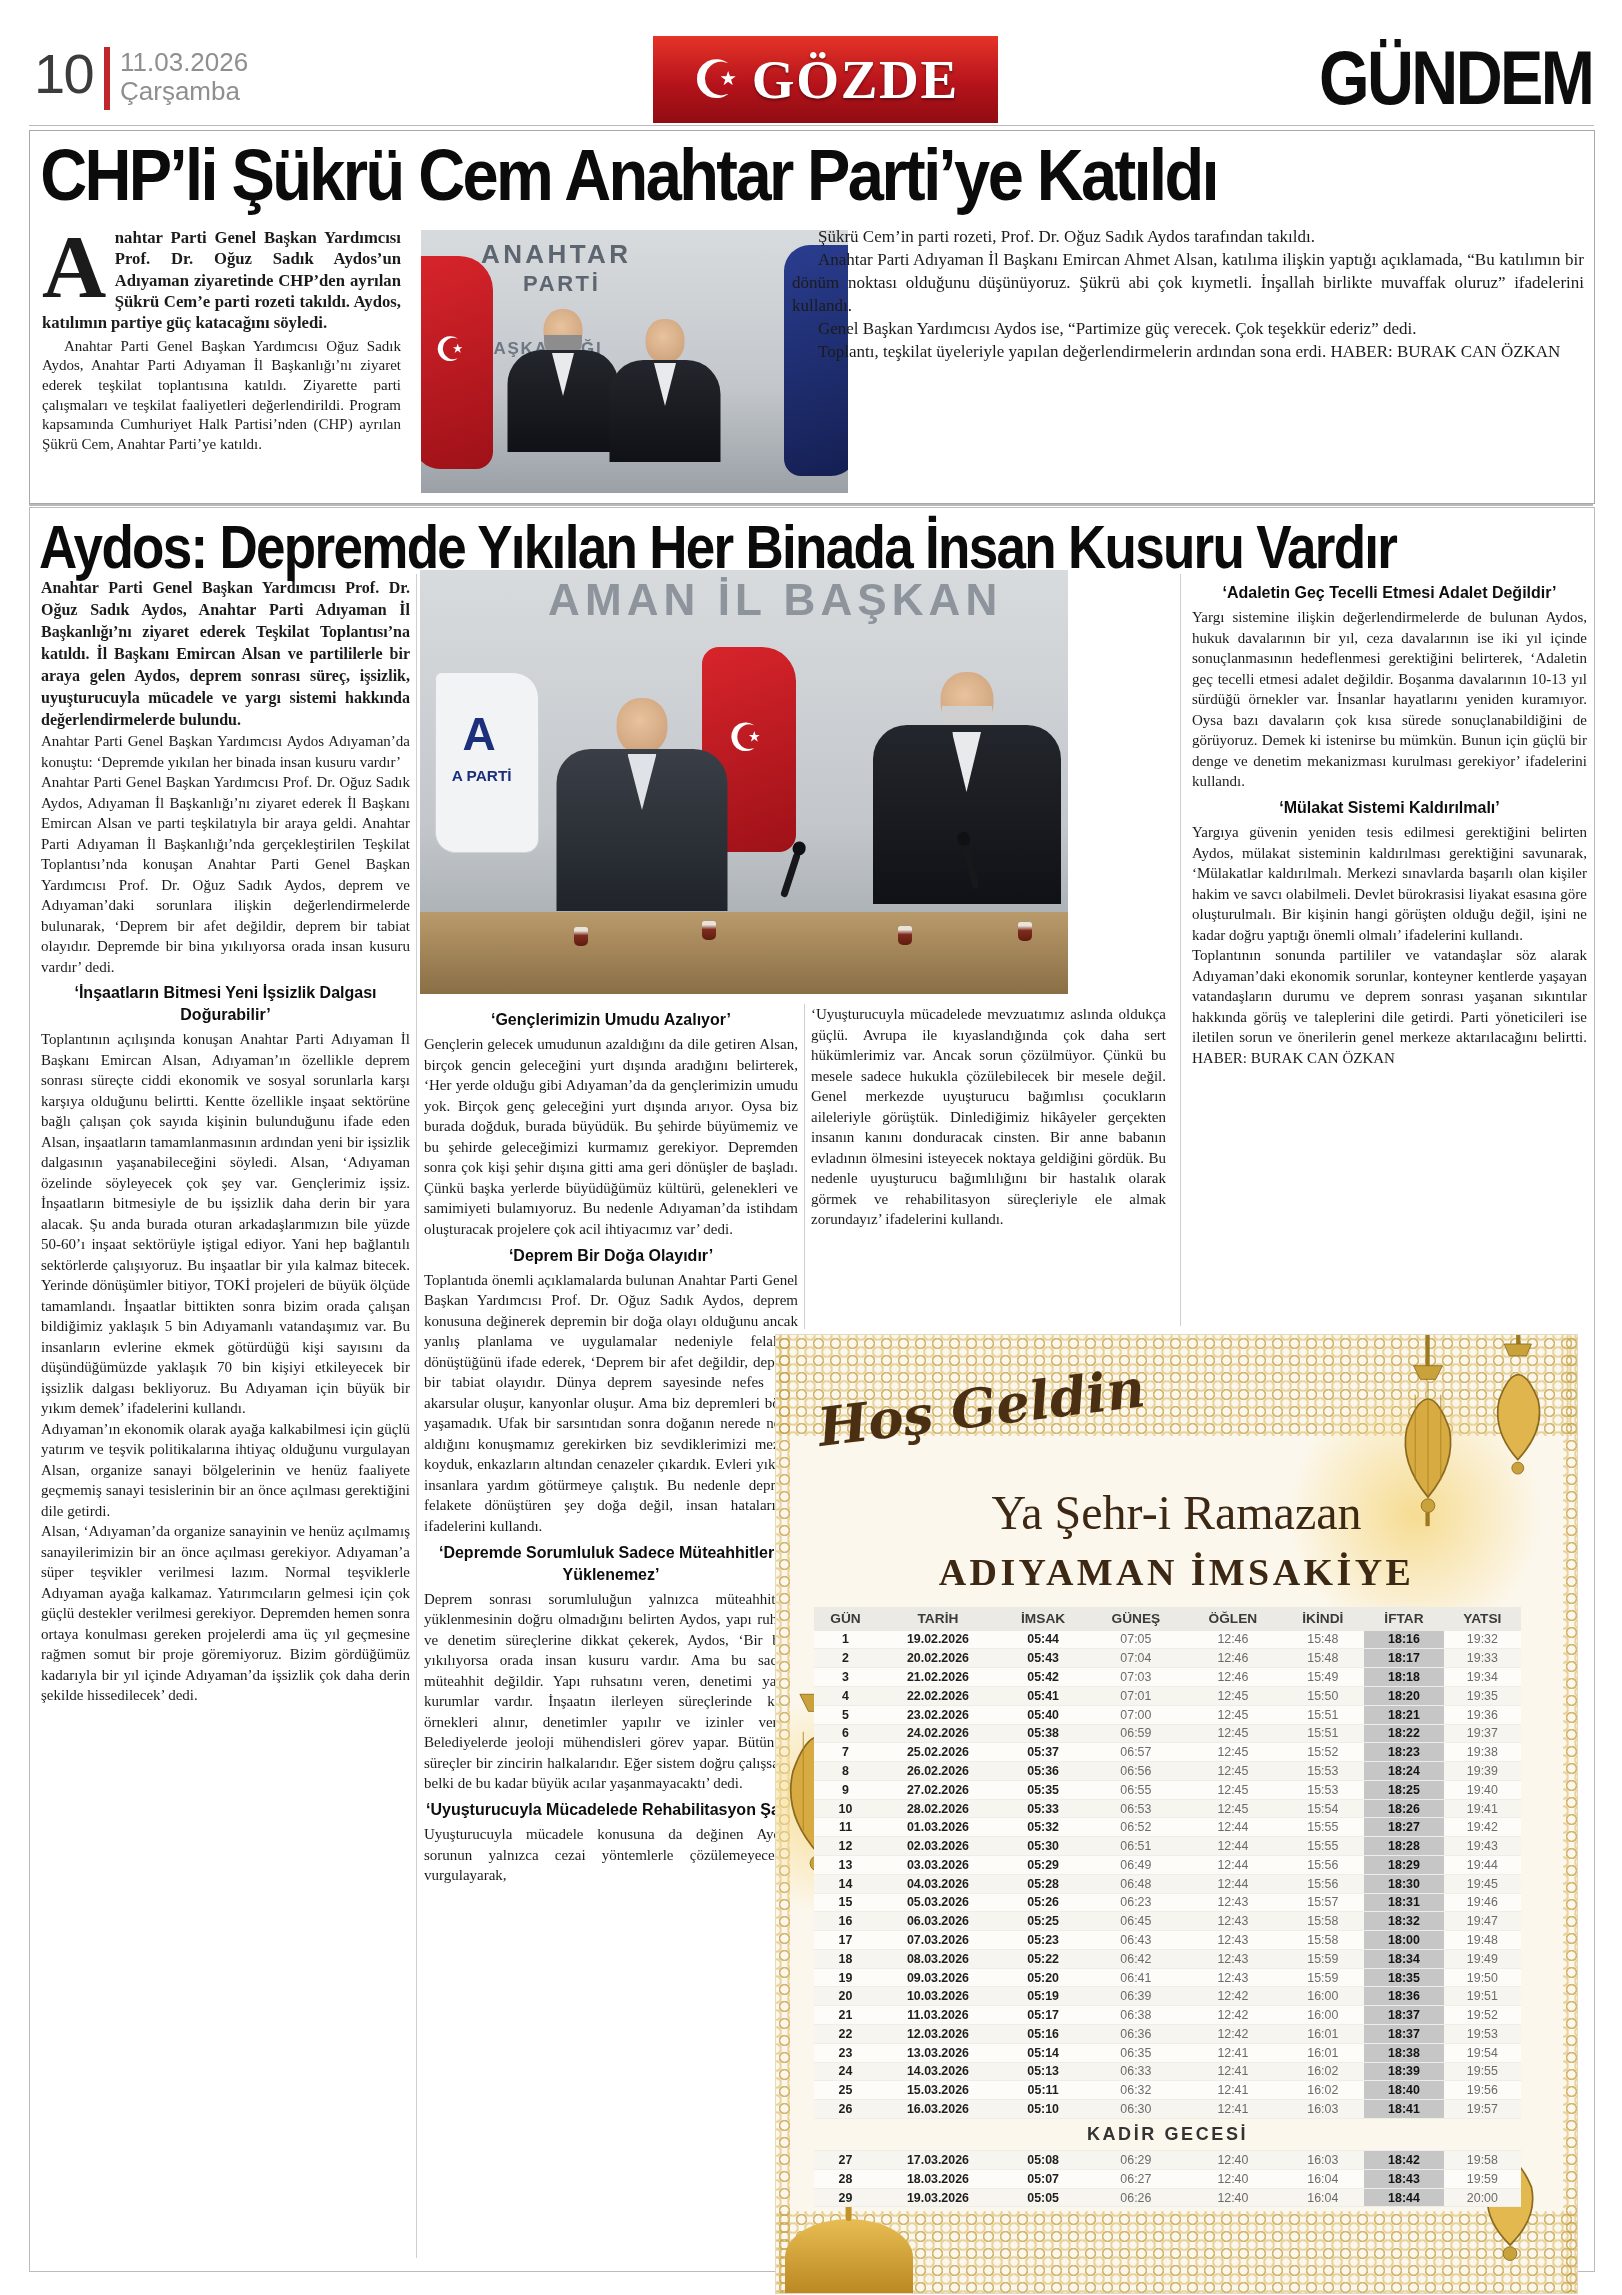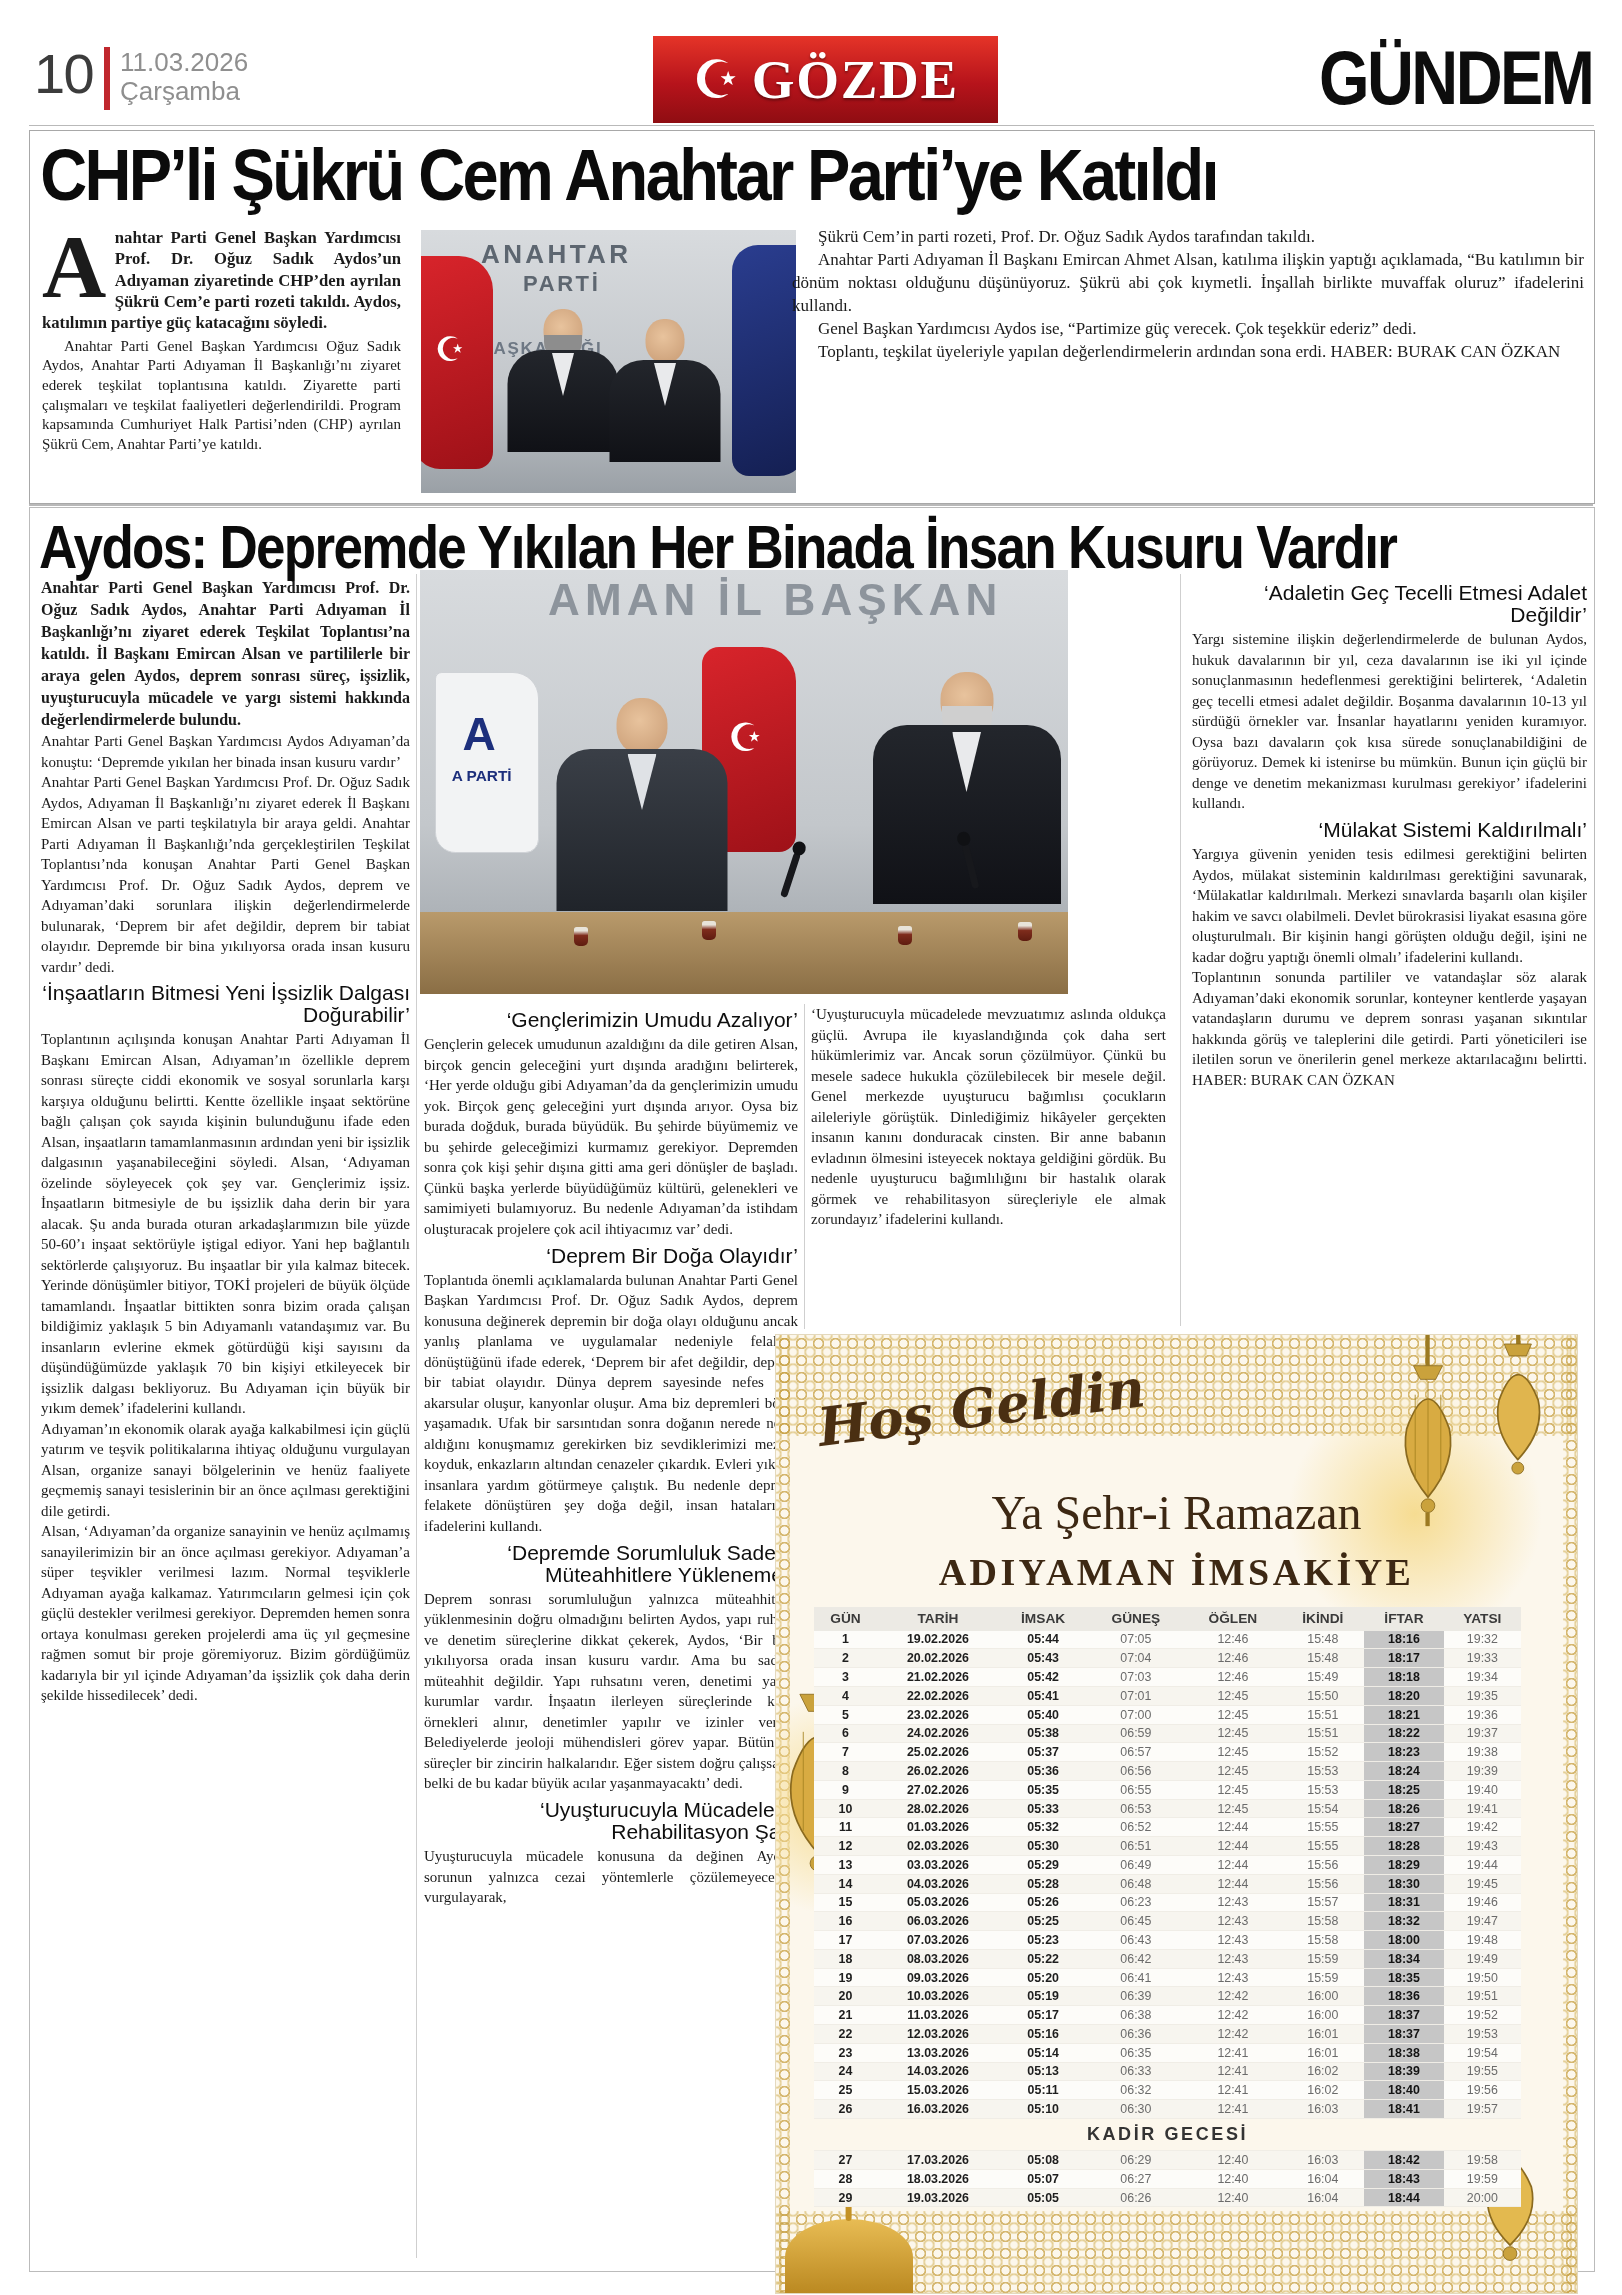--- a/index.html
+++ b/index.html
@@ -50,22 +50,22 @@
   .mic:before{content:"";position:absolute;top:-12px;left:-3.4px;width:13.7px;height:13.7px;border-radius:50%;background:#101114;}
   .tea{position:absolute;width:13.7px;height:19px;border-radius:2.6px 2.6px 5.1px 5.1px;background:linear-gradient(180deg,#e8e4da 20%,#7e2c1c 45%,#5e1c10);}
   
   .rule-h{position:absolute;left:29px;width:1564px;height:1.7px;background:#b9b9b9;}
   .a2-headline{position:absolute;left:39px;top:512px;width:1546px;font-family:"Liberation Sans",sans-serif;font-weight:700;
                font-size:53px;letter-spacing:-1.7px;color:#0b0b0b;white-space:nowrap;transform:scaleY(1.15);transform-origin:top left;}
   .a2box{position:absolute;left:29px;top:507px;width:1564px;height:1763px;border:0.9px solid #bbb;}
   .col{position:absolute;text-align:justify;}
   .col .bodyp{font-size:15px;line-height:20.5px;}
   .col .lead{font-weight:bold;font-size:16px;line-height:22px;text-align:justify;}
-  .col .subhead{font-family:"Liberation Sans",sans-serif;font-weight:400;font-size:21px;line-height:22px;
-                text-align:right;margin:5.1px 0 3.4px 0;color:#0e0e0e;}
+  .col .subhead{font-family:"Liberation Sans",sans-serif;font-weight:700;font-size:16px;line-height:22px;
+                text-align:center;margin:5.1px 0 3.4px 0;color:#0e0e0e;}
   .vrule{position:absolute;width:0.9px;background:#cfcfcf;}
   
   .imsak{position:absolute;left:775px;top:1334px;width:801px;height:958px;background:#fcf7ec;overflow:hidden;border:0.9px solid #e4d9bd;}
   .goldpat{position:absolute;opacity:.75;
     background-image:radial-gradient(circle at 8.5px 8.5px, rgba(0,0,0,0) 3.8px, #c8a246 4.3px, #c8a246 5.6px, rgba(0,0,0,0) 6px),
                      radial-gradient(circle at 8.5px 8.5px, rgba(0,0,0,0) 3.8px, #d9bc6e 4.3px, #d9bc6e 5.6px, rgba(0,0,0,0) 6px);
     background-size:17px 17px,17px 17px;background-position:0 0,8.5px 8.5px;}
   .glow{position:absolute;border-radius:50%;background:radial-gradient(circle,#f6dc92 0%,rgba(246,220,146,0) 70%);}
   .hosgeldin{position:absolute;left:41px;top:41px;font-family:"DejaVu Serif",serif;font-style:italic;font-weight:bold;
              font-size:53px;color:#4a2f12;transform:rotate(-7deg);}
@@ -107,21 +107,21 @@
   <div class="a1">
     <div class="headline">CHP’li Şükrü Cem Anahtar Parti’ye Katıldı</div>
 
     <div class="a1-left">
       <div class="lead">
         <span class="dropcap">A</span><span>nahtar Parti Genel Başkan Yardımcısı Prof. Dr. Oğuz Sadık Aydos’un Adıyaman ziyaretinde CHP’den ayrılan Şükrü Cem’e parti rozeti takıldı. Aydos, katılımın partiye güç katacağını söyledi.</span>
       </div>
       <div style="margin-top:3.4px;text-indent:22px;">Anahtar Parti Genel Başkan Yardımcısı Oğuz Sadık Aydos, Anahtar Parti Adıyaman İl Başkanlığı’nı ziyaret ederek teşkilat toplantısına katıldı. Ziyarette parti çalışmaları ve teşkilat faaliyetleri değerlendirildi. Program kapsamında Cumhuriyet Halk Partisi’nden (CHP) ayrılan Şükrü Cem, Anahtar Parti’ye katıldı.</div>
     </div>
 
-    <div class="photo" style="left:391px;top:99px;width:339px;height:263px;padding-left:36px;">
+    <div class="photo" style="left:391px;top:99px;width:427px;height:263px;">
       <div class="overlaytxt" style="left:60px;top:8.5px;font-size:26px;letter-spacing:3.4px;">ANAHTAR</div>
       <div class="overlaytxt" style="left:102px;top:41px;font-size:22px;letter-spacing:2.6px;">PARTİ</div>
       <div class="overlaytxt" style="left:34px;top:109px;font-size:17px;letter-spacing:1.7px;color:#6e7884;">İL BAŞKANLIĞI</div>
       <div class="ph-flag-red" style="left:-6.8px;top:26px;width:79px;height:213px;border-radius:8.5px 34px 17px 26px;">
         <span class="crescent-white" style="position:absolute;left:20.5px;top:73px;font-size:34px;">☪</span>
       </div>
       <div class="ph-flag-blue" style="right:-8.5px;top:15.4px;width:73px;height:231px;border-radius:26px 8.5px 26px 17px;"></div>
       <div class="person" style="left:82px;top:79px;width:120px;height:188px;">
         <div class="head"></div>
           <div class="beard"></div>

